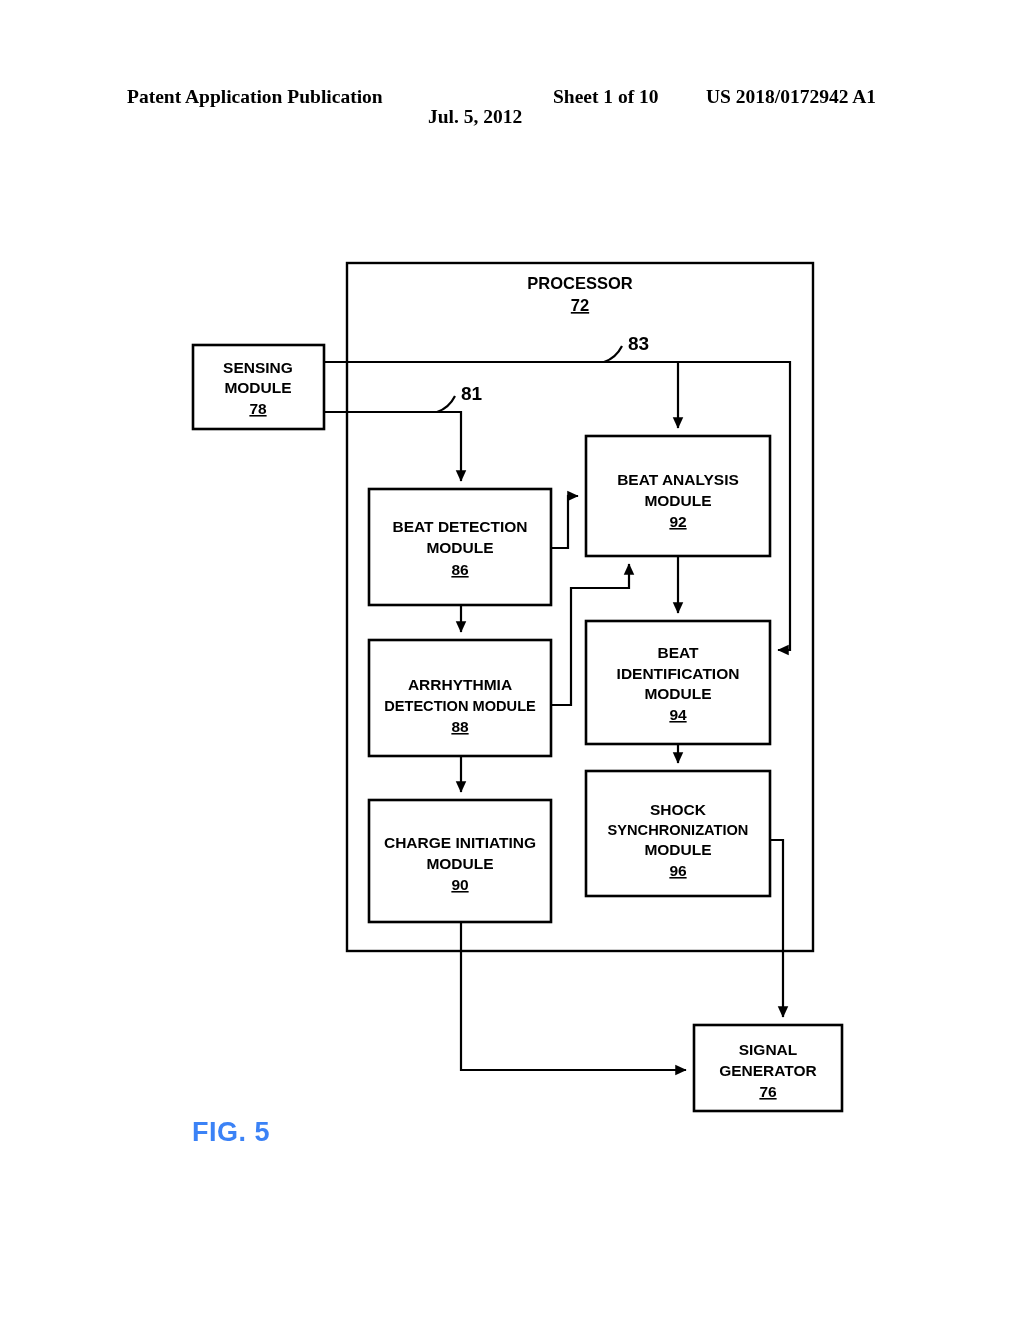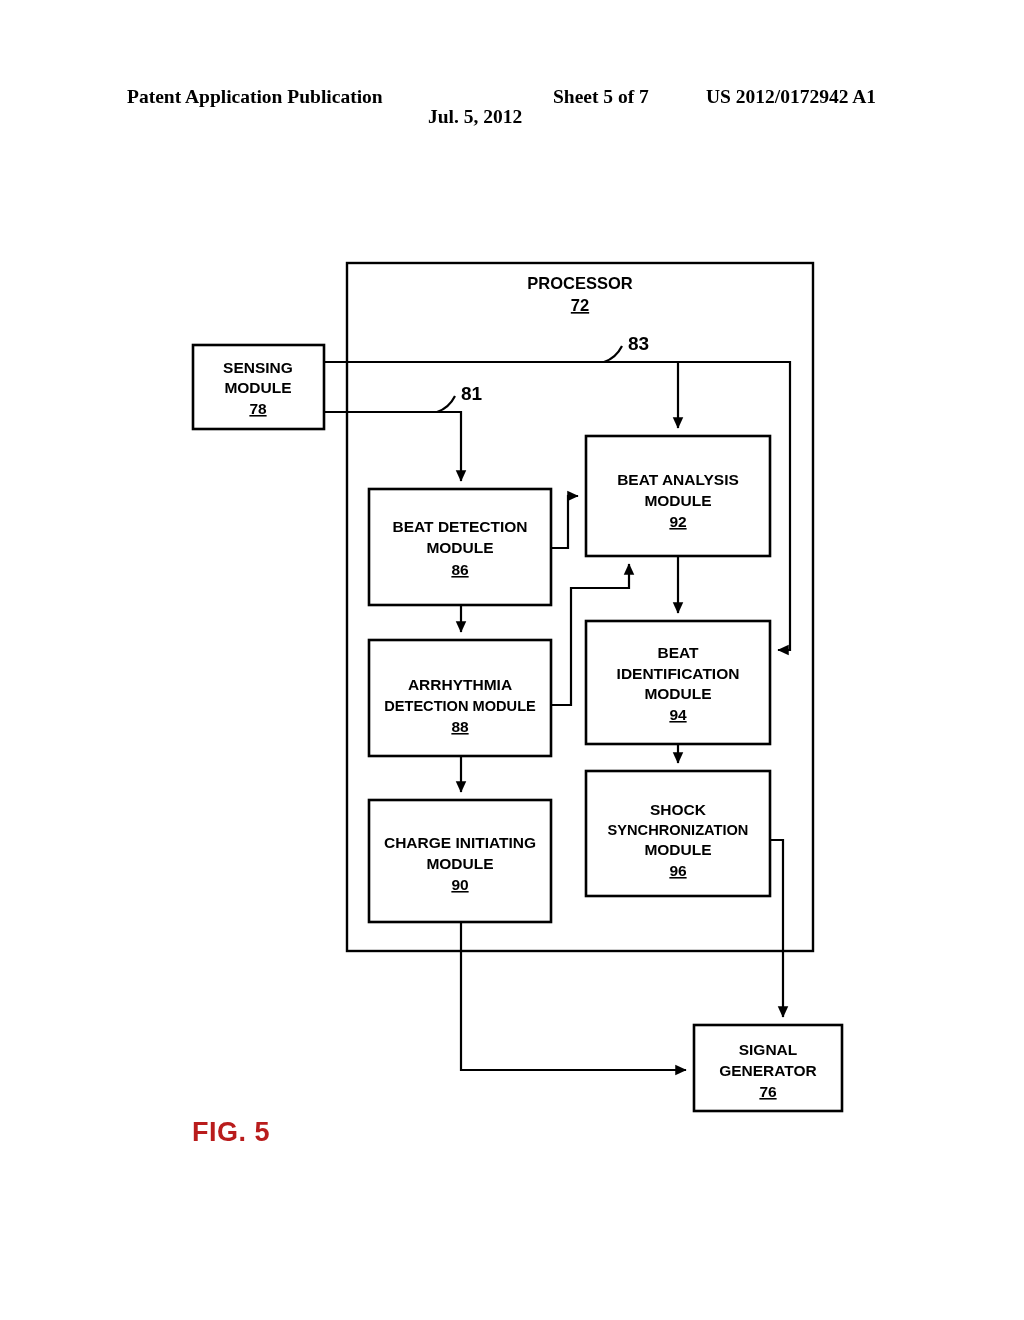--- a/index.html
+++ b/index.html
@@ -39,21 +39,21 @@
   .hdr-num   { left: 706px; }
 
   .figcap {
     position: absolute;
     left: 192px;
     top: 1117px;
     font-family: "Liberation Sans", sans-serif;
     font-weight: bold;
     font-size: 27px;
     letter-spacing: 0.5px;
-    color: #b91c1c;
+    color: #3b82f6;
   }
 
   svg#diagram {
     position: absolute;
     left: 0;
     top: 0;
     width: 1024px;
     height: 1320px;
   }
   svg text {
@@ -89,22 +89,22 @@
   }
 </style>
 </head>
 <body>
 
 <div id="page">
 
   <div class="hdr">
     <span class="hdr-pub">Patent Application Publication</span>
     <span class="hdr-date">Jul. 5, 2012</span>
-    <span class="hdr-sheet">Sheet 5 of 7</span>
-    <span class="hdr-num">US 2012/0172942 A1</span>
+    <span class="hdr-sheet">Sheet 1 of 10</span>
+    <span class="hdr-num">US 2018/0172942 A1</span>
   </div>
 
   <svg id="diagram" viewBox="0 0 1024 1320">
     <defs>
       <marker id="arrow" viewBox="0 0 10 10" refX="9.4" refY="5" markerWidth="5.2" markerHeight="5.2" orient="auto-start-reverse">
         <path d="M 0 0.4 L 10 5 L 0 9.6 z" fill="#000"></path>
       </marker>
     </defs>
 
     <rect class="outerrect" x="347" y="263" width="466" height="688"></rect>

